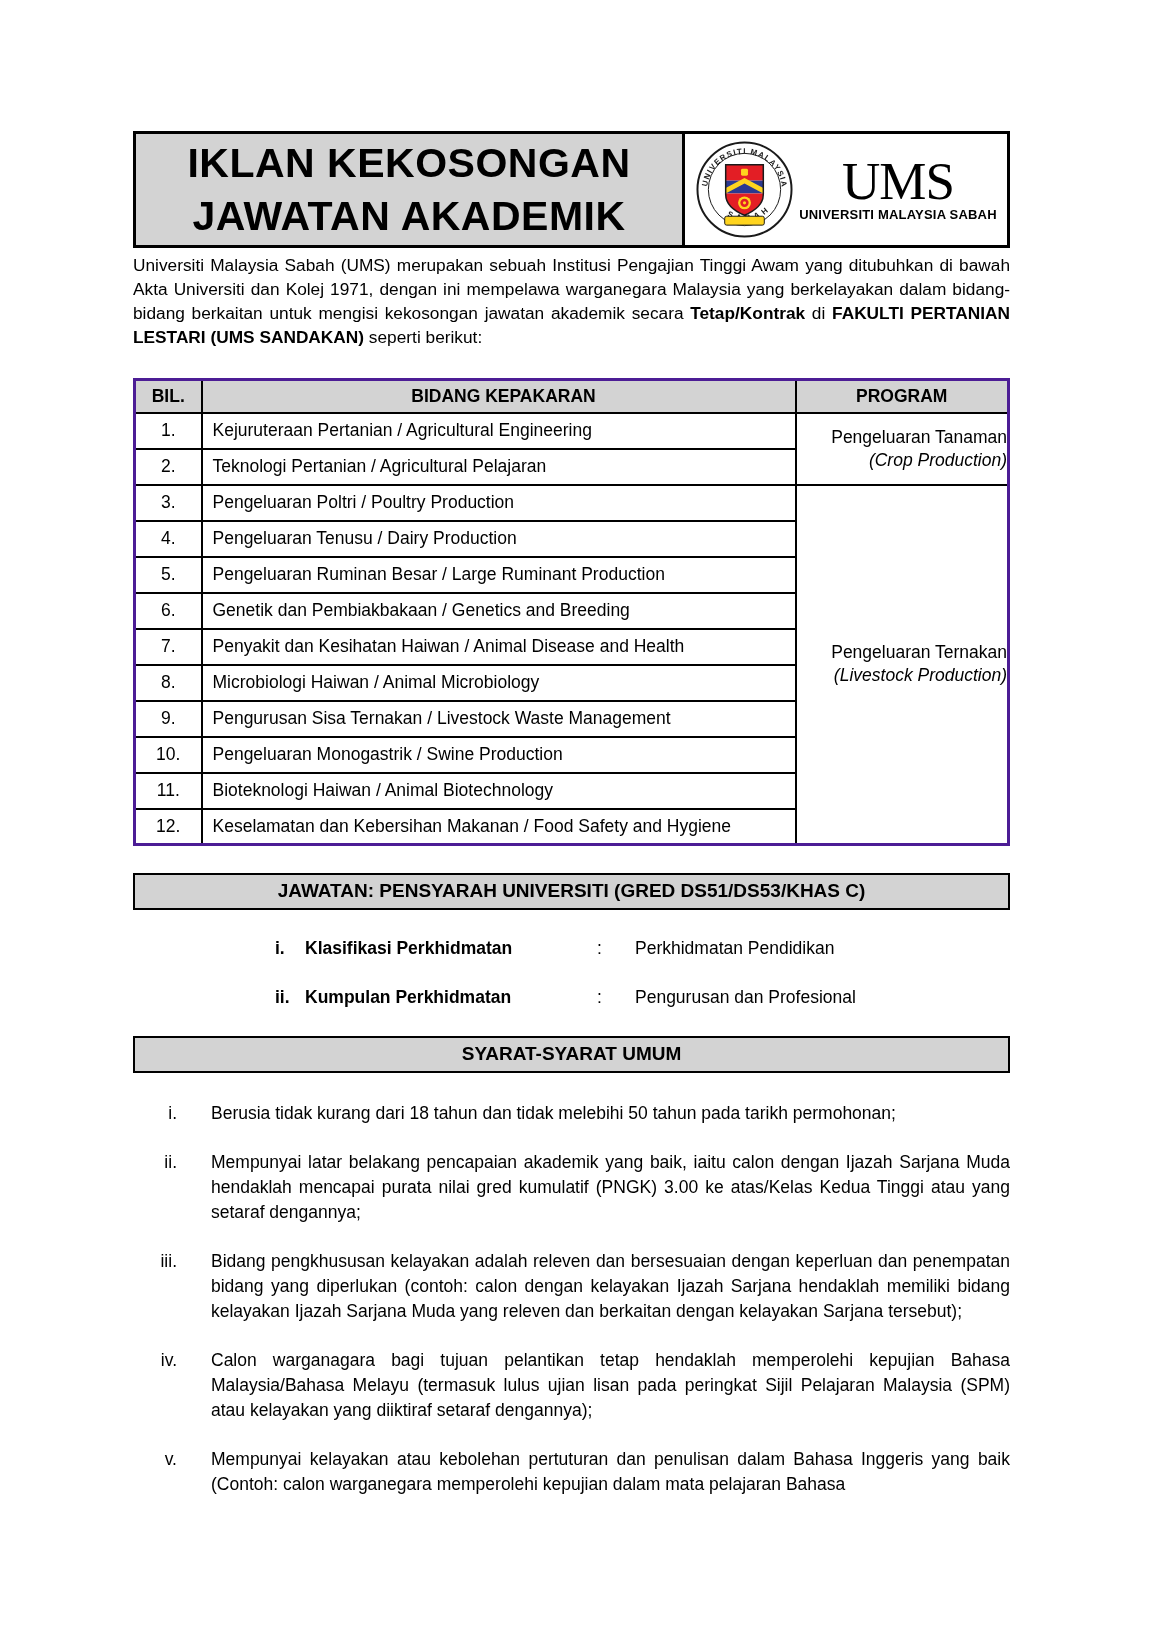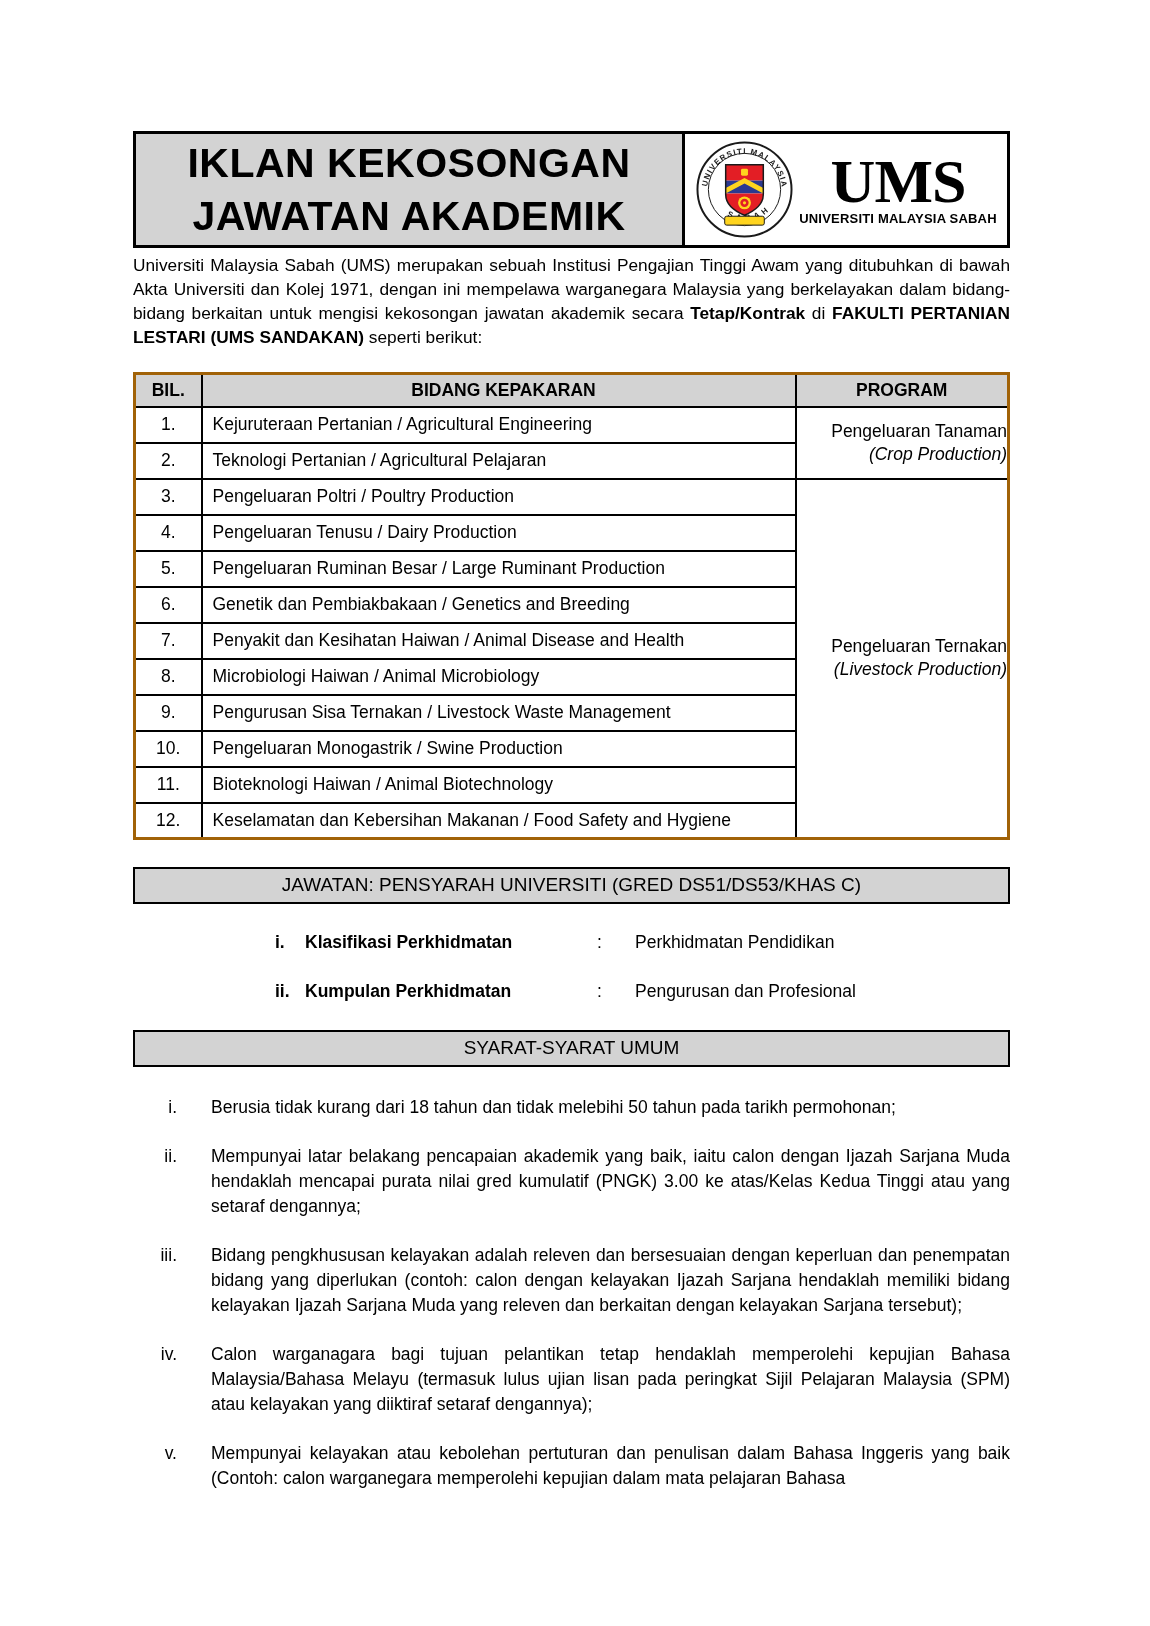--- a/index.html
+++ b/index.html
@@ -9,42 +9,42 @@
   .content { position:absolute; left:133px; top:131px; width:877px; }
 
   
   .banner { height:117px; border:3px solid #000; background:#d3d3d3; display:flex; }
   .banner-title { flex:1; display:flex; flex-direction:column; justify-content:center; align-items:center;
                   font-weight:bold; font-size:41px; line-height:1.28; letter-spacing:0.5px; }
   .logo-box { width:325px; background:#fff; border-left:3px solid #000; display:flex;
               align-items:center; justify-content:center; gap:5px; padding:3px 4px; }
   .crest { flex-shrink:0; }
   .logotype { display:flex; flex-direction:column; align-items:center; }
-  .ums-big { font-family:"Liberation Serif", serif; font-size:62px; line-height:0.92; font-weight:700; letter-spacing:-1px; }
+  .ums-big { font-family:"Liberation Serif", serif; font-size:53px; line-height:0.92; font-weight:400; letter-spacing:-1px; }
   .ums-small { font-size:13px; font-weight:bold; letter-spacing:0.2px; margin-top:1px; white-space:nowrap; }
 
   
   .intro { margin-top:5px; font-size:17.3px; line-height:24px; text-align:justify; }
 
   
-  table.vacancy { margin-top:23px; width:100%; border-collapse:collapse; border:3px solid #a16207; font-size:17.5px; }
+  table.vacancy { margin-top:29px; width:100%; border-collapse:collapse; border:3px solid #4c1d95; font-size:17.5px; }
   .vacancy th, .vacancy td { border:2px solid #000; }
   .vacancy thead th { background:#d3d3d3; height:33px; font-size:17.5px; }
   th.h-bil { width:67px; text-align:center; }
   th.h-field { text-align:center; padding-left:10px; }
   th.h-program { width:213px; text-align:center; }
   .vacancy td.no { text-align:center; height:36px; }
   .vacancy td.field { padding-left:10px; }
   .vacancy td.field .en { }
   .vacancy td.program-cell { text-align:right; vertical-align:middle; line-height:23px; }
   .program-sub { font-style:italic; }
 
   
   .section-bar { border:2px solid #000; background:#d3d3d3; text-align:center;
-                 font-weight:normal; font-size:19px; padding:5px 0 6px 0; }
+                 font-weight:bold; font-size:19px; padding:5px 0 6px 0; }
   .bar-jawatan { margin-top:27px; }
   .bar-syarat { margin-top:11px; }
 
   
   .details { margin:28px 0 0 142px; }
   .detail-row { display:flex; font-size:17.5px; margin-bottom:28px; }
   .detail-num { width:30px; font-weight:bold; }
   .detail-label { width:292px; font-weight:bold; }
   .detail-colon { width:38px; }
   .detail-value { }

